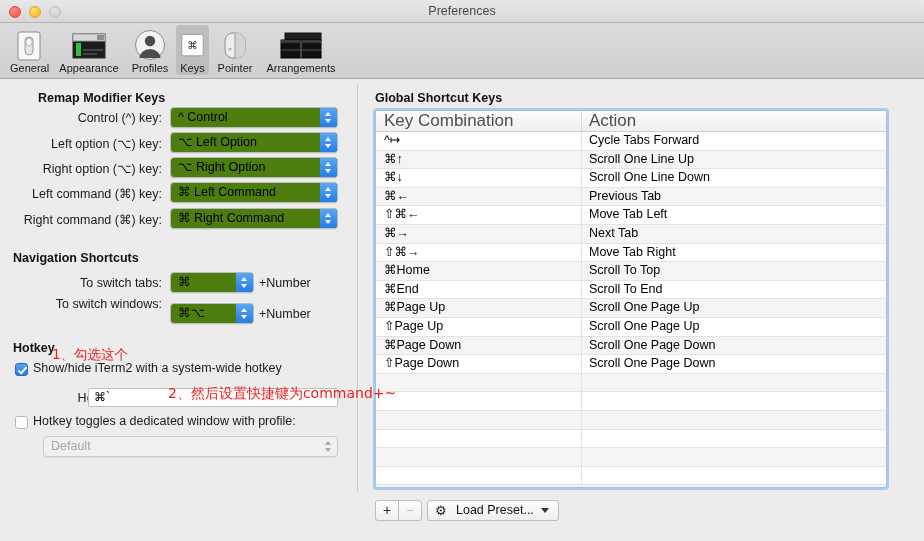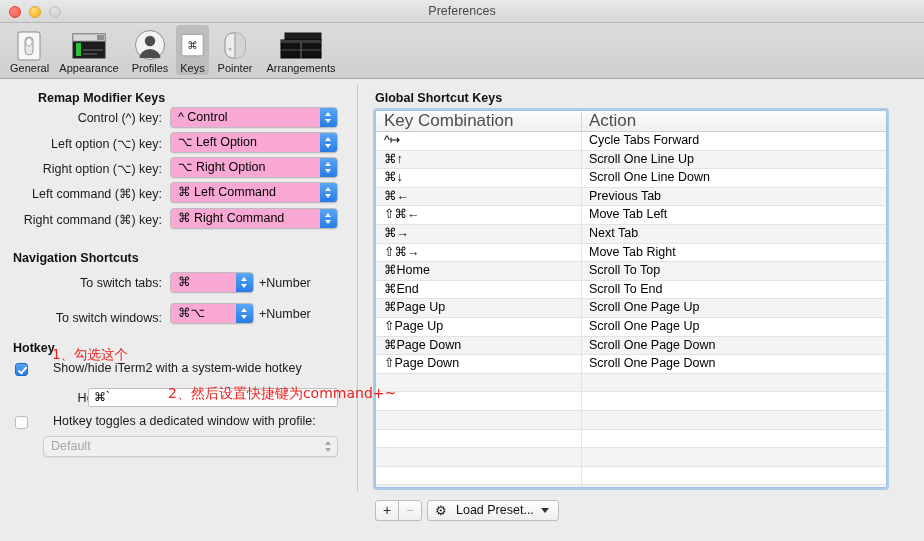--- a/index.html
+++ b/index.html
@@ -93,21 +93,21 @@
   .suffix-label {
     position: absolute;
     font-size: 12.5px; color: #1a1a1a;
     white-space: nowrap;
   }
 
   
   .popup {
     position: absolute;
     height: 21px;
-    background: #f9a8d4;
+    background: #4d7c0f;
     border: 1px solid #bcbcbc;
     border-radius: 4px;
     box-sizing: border-box;
     box-shadow: 0 1px 0 rgba(0,0,0,0.06);
   }
   .popup .pv {
     position: absolute; left: 7px; top: 0;
     line-height: 19px; font-size: 12.5px; color: #000;
     white-space: nowrap;
   }
@@ -151,21 +151,20 @@
     transform: rotate(42deg);
   }
   .cbox.off {
     background: #fdfdfd;
     border: 1px solid #b9b9b9;
   }
   .cb-text {
     position: absolute;
     font-size: 12.5px; color: #1a1a1a;
     white-space: nowrap;
-    margin-left: 20px;
   }
 
   
   #hotkey-field {
     position: absolute;
     height: 19px;
     background: #ffffff;
     border: 1px solid #bfbfbf;
     border-radius: 2px;
     box-sizing: border-box;
@@ -400,21 +399,21 @@
 
     <div class="section-head" style="left:13px; top:171px;">Navigation Shortcuts</div>
 
     <div class="field-label" style="left:0px; top:196px; width:162px;">To switch tabs:</div>
     <div class="popup" style="left:170px; top:192px; width:84px;">
       <span class="pv">⌘</span>
       <span class="stepper"></span>
     </div>
     <div class="suffix-label" style="left:259px; top:196px;">+Number</div>
 
-    <div class="field-label" style="left:0px; top:231px; width:162px;">To switch windows:</div>
+    <div class="field-label" style="left:0px; top:217px; width:162px;">To switch windows:</div>
     <div class="popup" style="left:170px; top:223px; width:84px;">
       <span class="pv">⌘⌥</span>
       <span class="stepper"></span>
     </div>
     <div class="suffix-label" style="left:259px; top:227px;">+Number</div>
 
     <div class="section-head" style="left:13px; top:261px;">Hotkey</div>
 
     <div class="cbox on" style="left:15px; top:283px;"></div>
     <div class="cb-text" style="left:33px; top:281px;">Show/hide iTerm2 with a system-wide hotkey</div>

